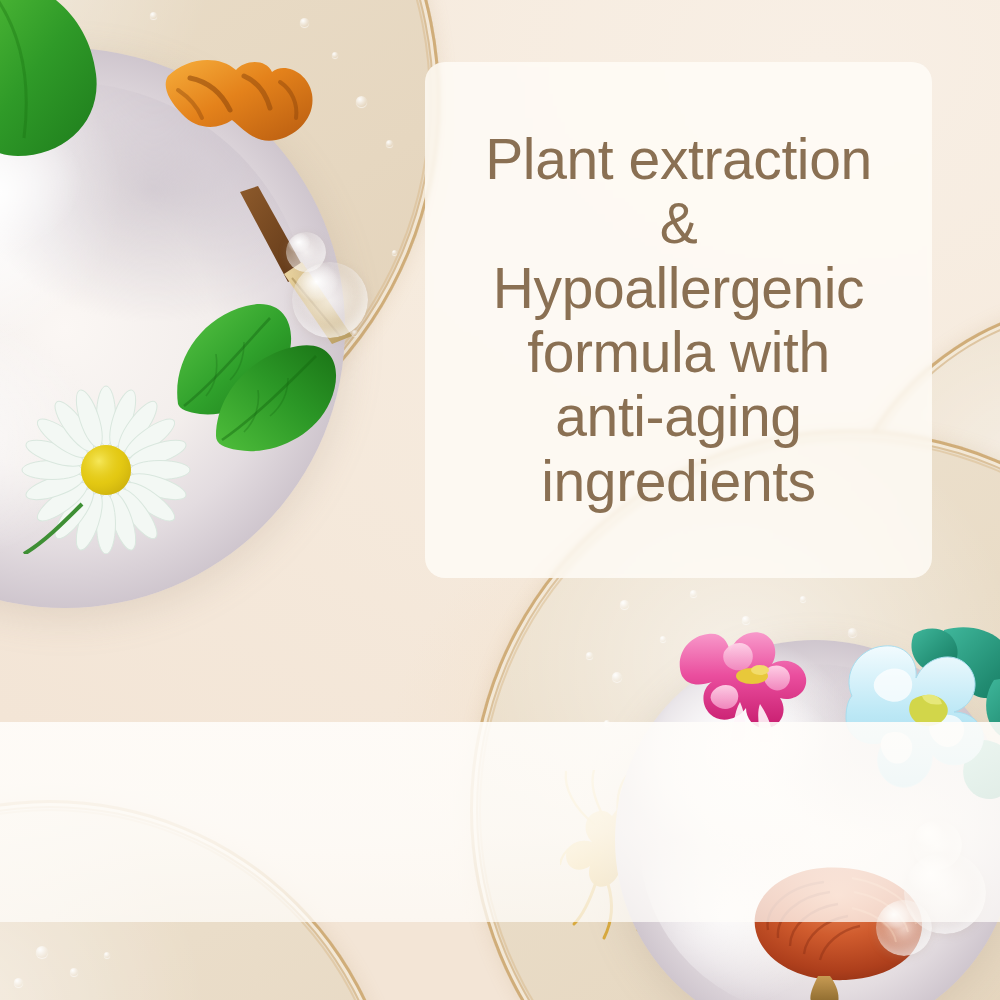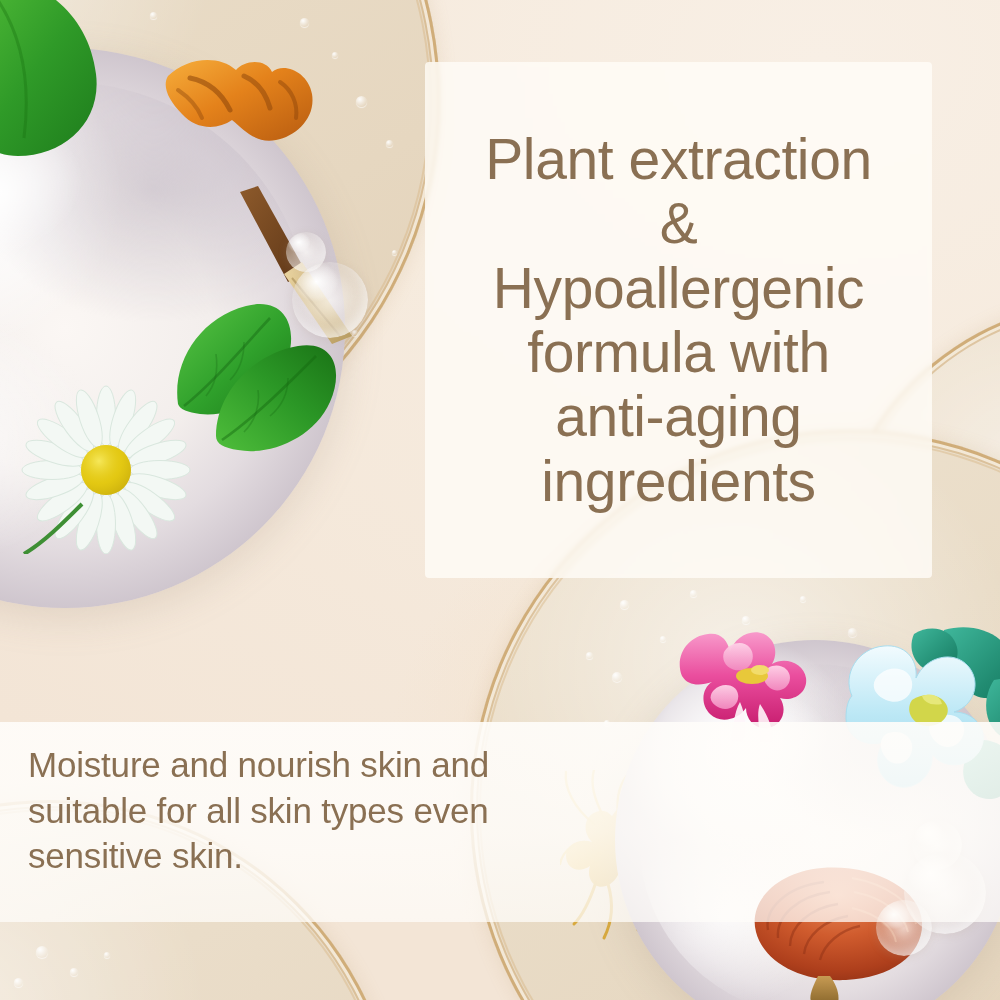--- a/index.html
+++ b/index.html
@@ -106,21 +106,21 @@
     position:absolute;border-radius:50%;
     background:
       radial-gradient(38% 34% at 32% 26%, rgba(255,255,255,.98) 0%, rgba(255,255,255,.3) 60%, rgba(255,255,255,0) 78%),
       radial-gradient(closest-side,rgba(252,250,248,.75) 0%,rgba(236,230,226,.5) 66%,rgba(220,212,208,.35) 100%);
     box-shadow:inset -4px -6px 12px rgba(255,255,255,.6),0 2px 8px rgba(170,150,135,.18);
   }
 
   
   #card{
     position:absolute;left:425px;top:62px;width:507px;height:516px;
-    border-radius:4px;
+    border-radius:20px;
     background:rgba(255,252,247,.80);
     backdrop-filter:blur(2px);
   }
   #card-inner{
     position:absolute;inset:0;
     display:flex;align-items:center;justify-content:center;
     padding:0 14px;box-sizing:border-box;
   }
   #headline{
     margin:0;
@@ -492,17 +492,14 @@
       <h1 id="headline">Plant extraction
 &amp;
 Hypoallergenic
 formula with
 anti-aging
 ingredients</h1>
     </div>
   </div>
 
   <div id="band"></div>
-  <p id="subcopy">Moisture and nourish skin and
-suitable for all skin types even
-sensitive skin.</p>
 
 </div>
 
 </body></html>

